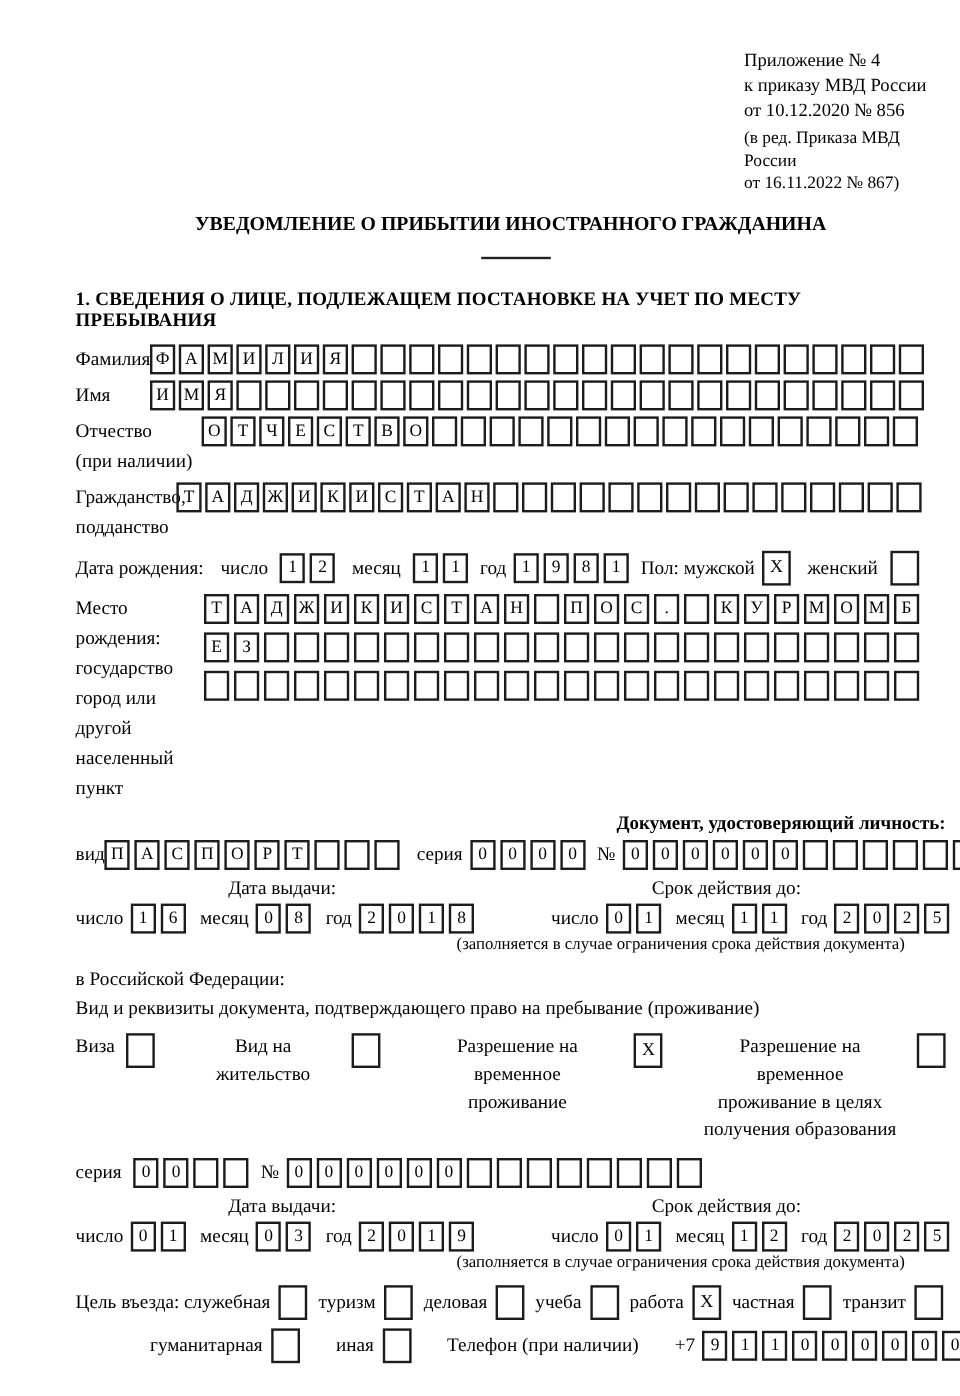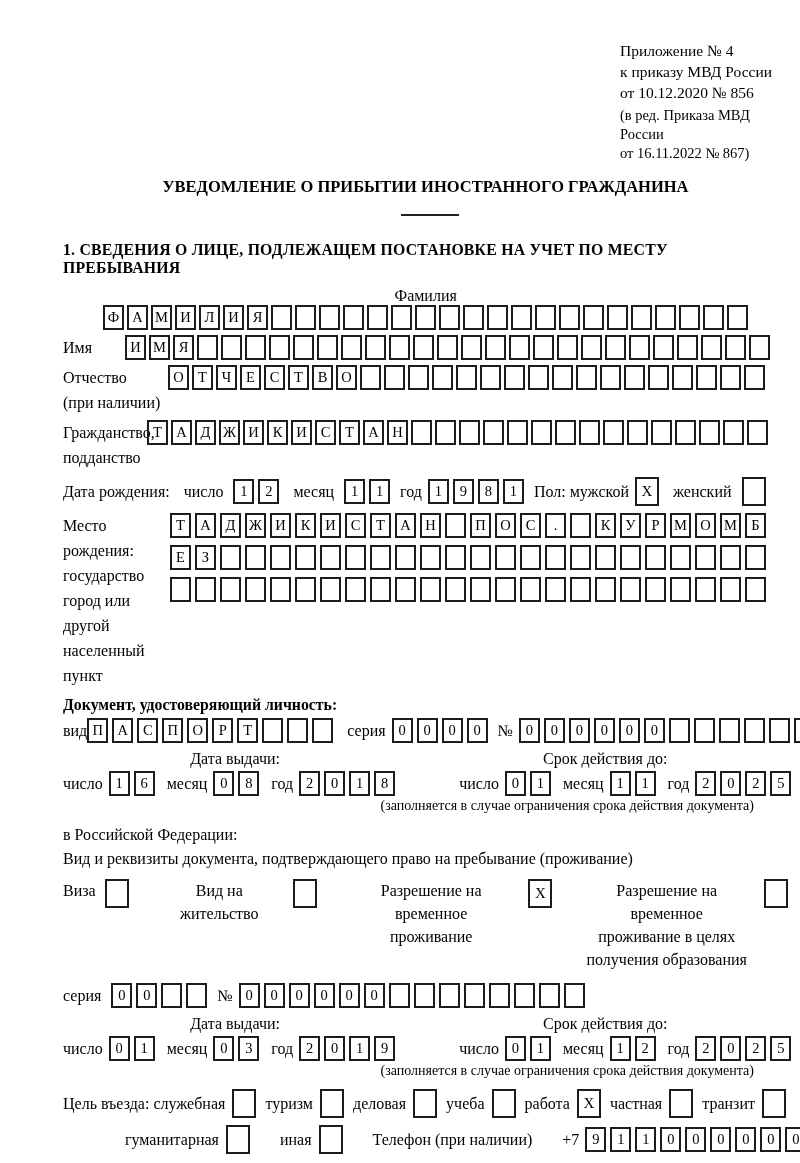--- a/index.html
+++ b/index.html
@@ -45,21 +45,21 @@
     display:inline-flex; align-items:center; justify-content:center;
     font-size:15px;
   }
 
   
   .w-surname { width:62px; }
   .w-patr  { width:105px; }
   .w-cit   { width:84px; }
   .w-place { width:107px; line-height:25px; }
 
-  .center-bold { text-align:left; font-weight:bold; margin-top:8px; font-size:15.8px; }
+  .center-bold { text-align:right; font-weight:bold; margin-top:8px; font-size:15.8px; }
 
   .twocol { display:flex; margin-top:7px; }
   .tc-l { width:352px; }
   .tc-r { flex:1; }
   .col-head { text-align:center; margin-bottom:3px; }
   .dgroup { display:flex; align-items:center; }
   .dgroup .lab { margin-right:6px; }
   .dgroup .cells { margin-right:12px; }
   .note-right { text-align:right; font-size:14px; padding-right:34px; margin-top:2px; }
 
@@ -90,21 +90,21 @@
     <div>от 16.11.2022 № 867)</div>
   </div>
 
   <div class="title">
     <div>УВЕДОМЛЕНИЕ О ПРИБЫТИИ ИНОСТРАННОГО ГРАЖДАНИНА</div>
     <div><span class="title-underline"></span></div>
   </div>
 
   <div class="sec-heading">1. СВЕДЕНИЯ О ЛИЦЕ, ПОДЛЕЖАЩЕМ ПОСТАНОВКЕ НА УЧЕТ ПО МЕСТУ ПРЕБЫВАНИЯ</div>
 
-  <div class="frow" style="margin-top:10px;flex-direction:column;">
+  <div class="frow" style="margin-top:10px;">
     <span class="lab w-surname">Фамилия</span>
     <span class="cells">
         <span class="cell">Ф</span>
         <span class="cell">А</span>
         <span class="cell">М</span>
         <span class="cell">И</span>
         <span class="cell">Л</span>
         <span class="cell">И</span>
         <span class="cell">Я</span>
         <span class="cell"></span>

